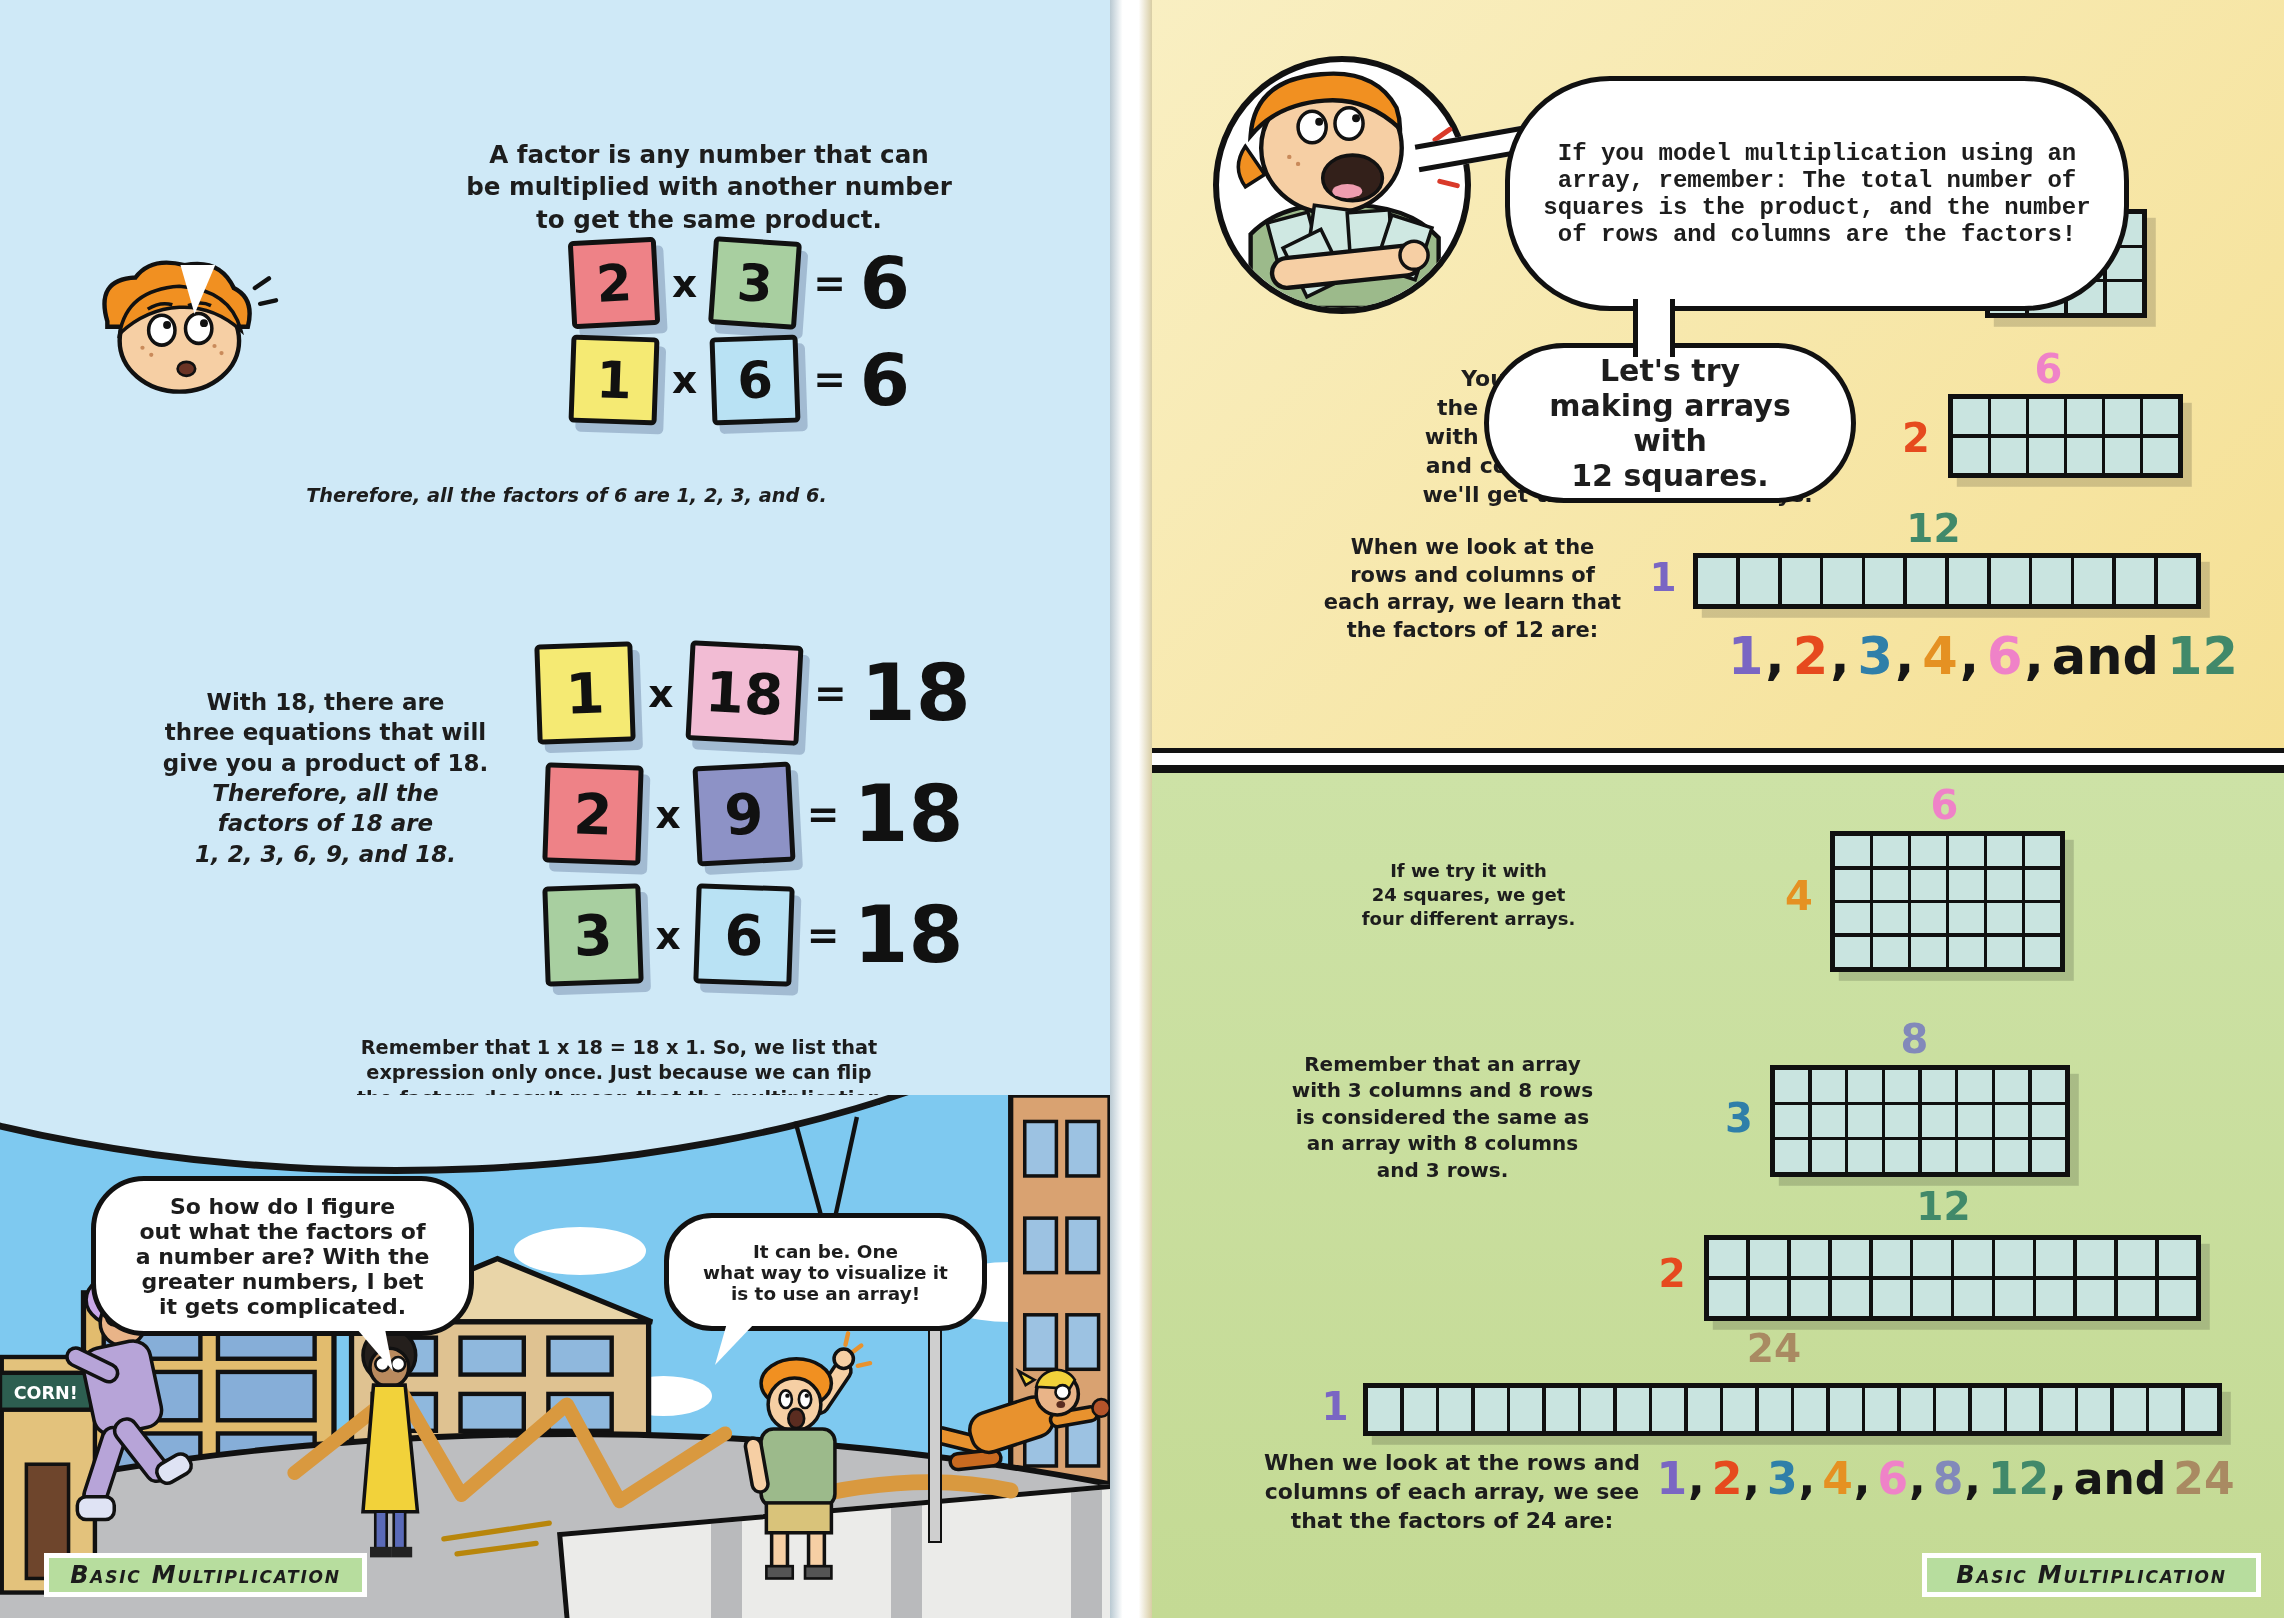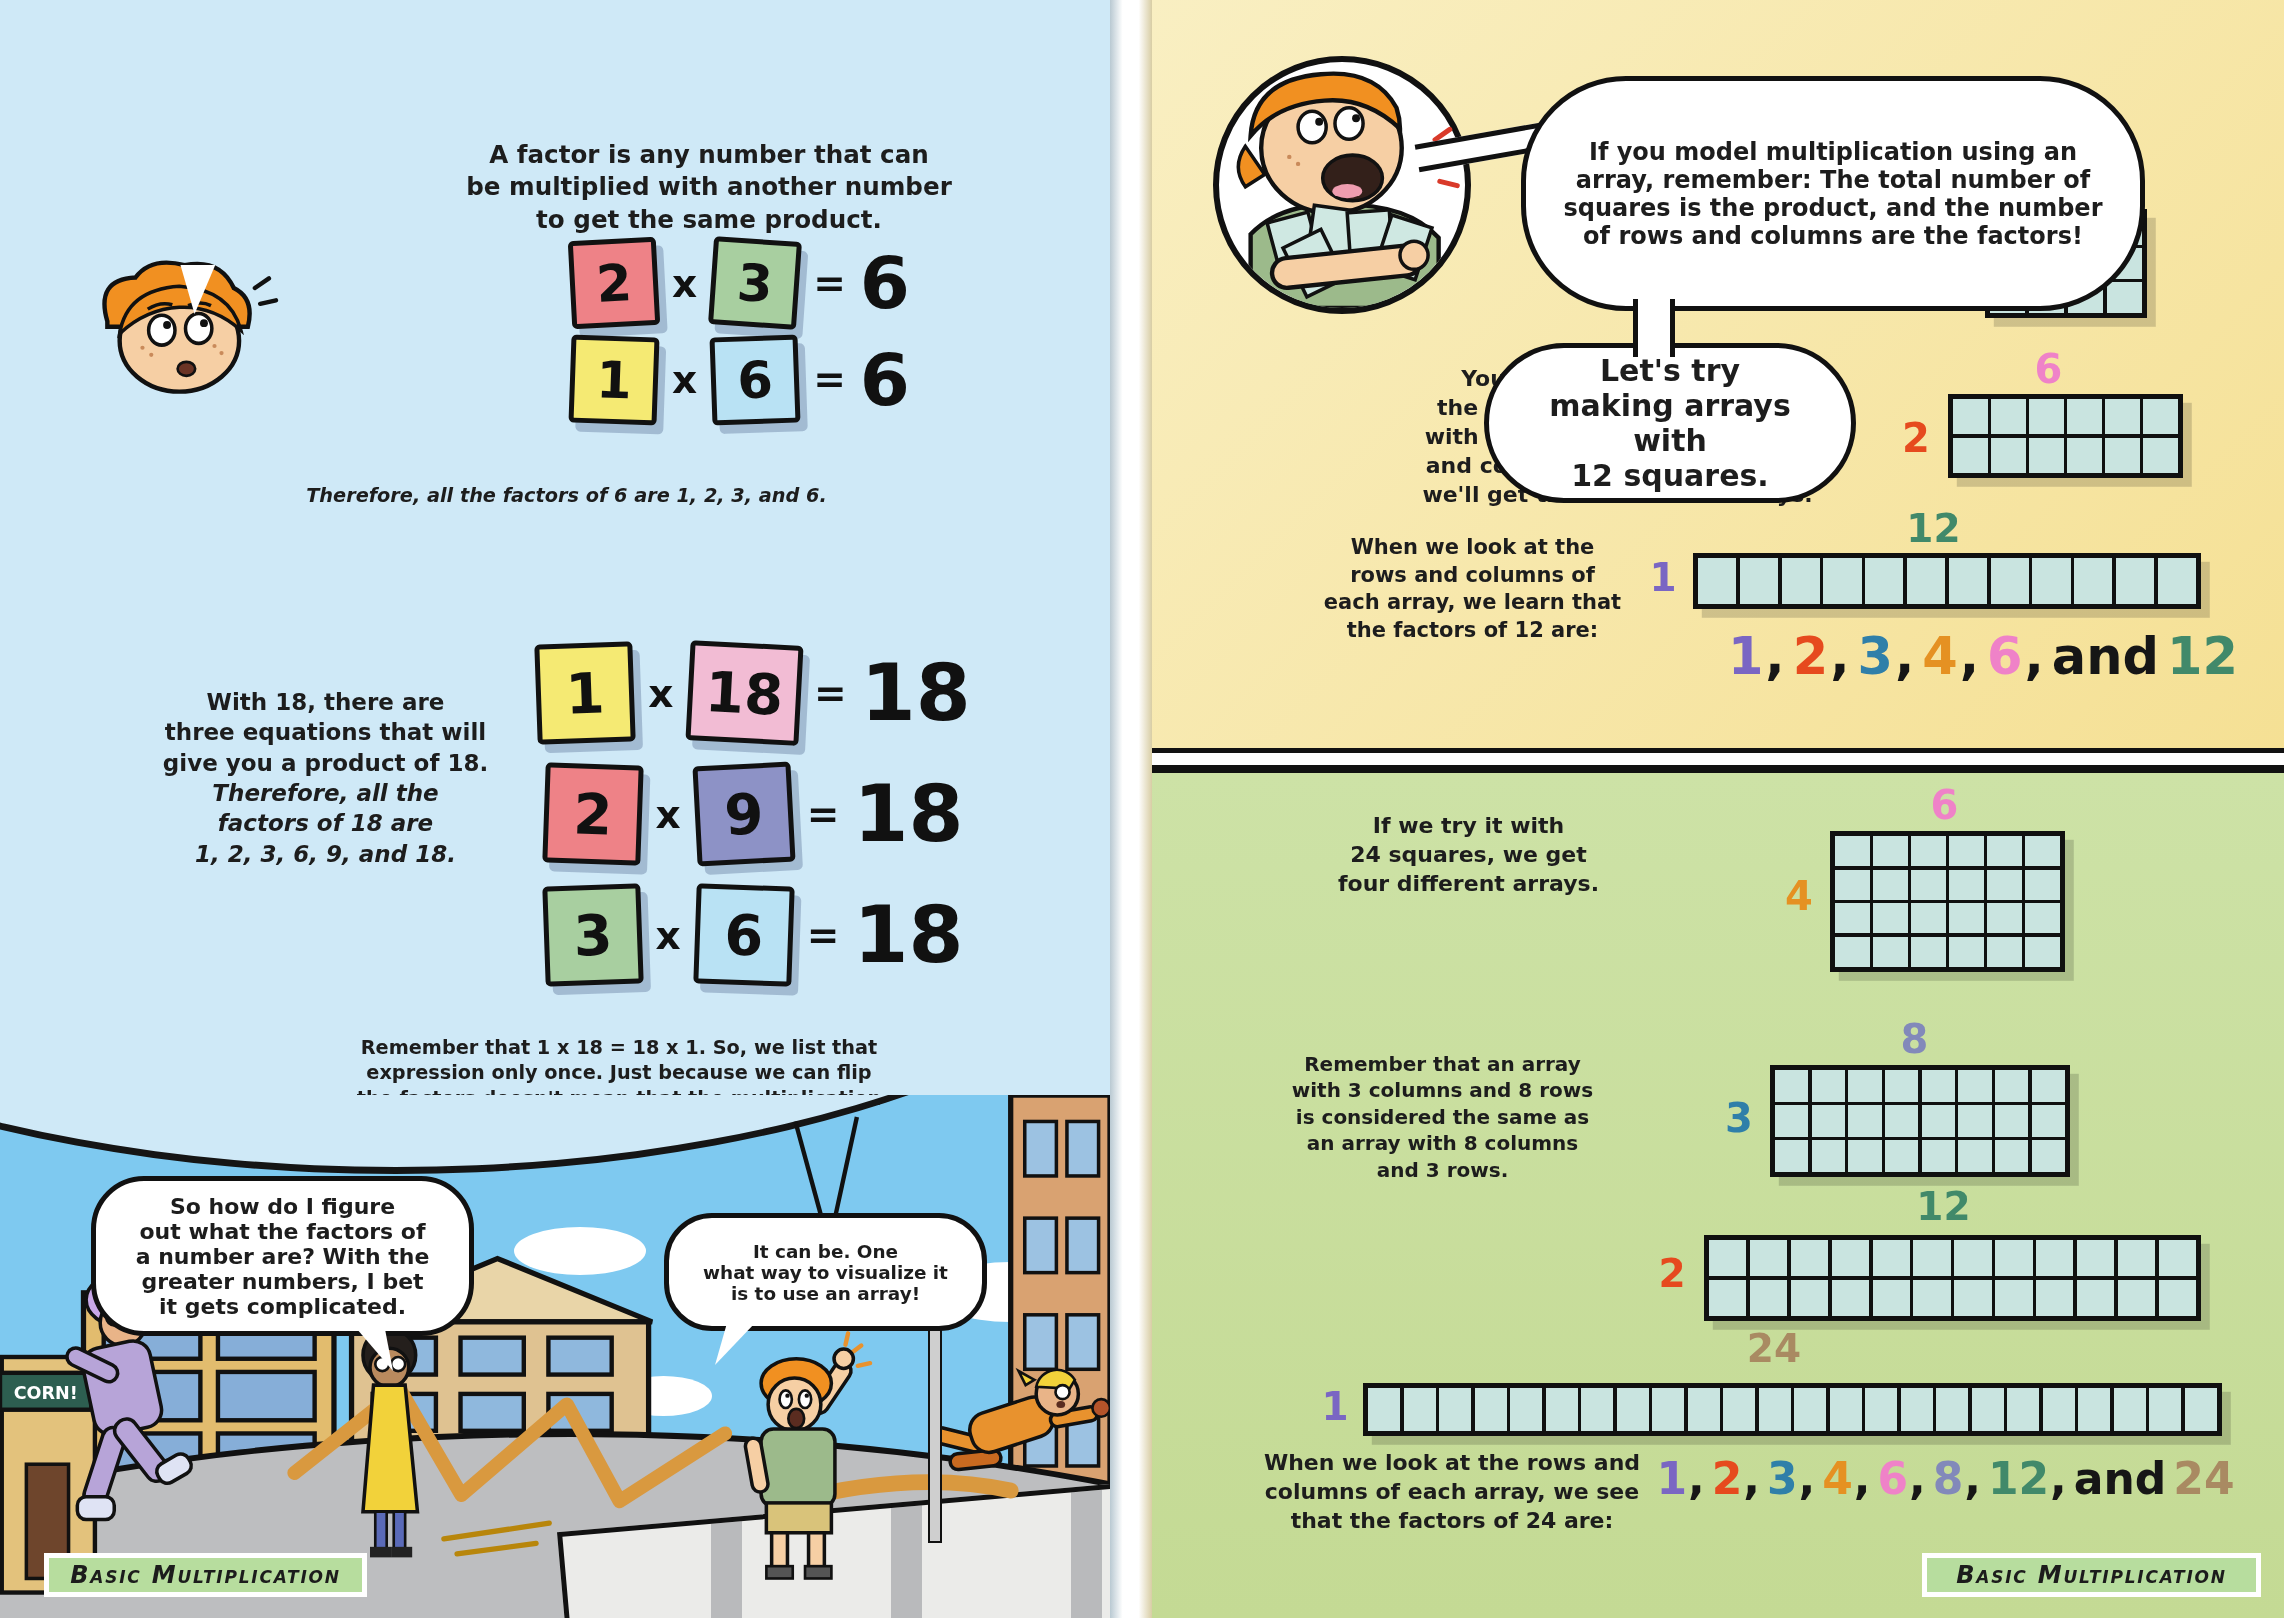--- a/index.html
+++ b/index.html
@@ -324,21 +324,21 @@
         <rect x="60" y="216" width="170" height="34" rx="17" fill="#f6cfa4" stroke="#111" stroke-width="5" transform="rotate(-6 145 233)"></rect>
         <circle cx="222" cy="220" r="16" fill="#f6cfa4" stroke="#111" stroke-width="4"></circle>
       </svg>
     </div>
     <div class="excite" style="left:279px; top:132px; transform:rotate(-35deg);"></div>
     <div class="excite" style="left:290px; top:156px; transform:rotate(-12deg);"></div>
     <div class="excite" style="left:285px; top:181px; transform:rotate(14deg);"></div>
 
     <div class="connector-h" style="left:264px; top:132px; width:144px; height:28px; transform:rotate(-10deg);"></div>
 
-    <div class="bubble" style="left:369px; top:76px; width:624px; height:235px; border-radius:105px; font-size:24px;">If you model multiplication using an
+    <div class="bubble" style="left:353px; top:76px; width:624px; height:235px; border-radius:105px; font-size:24px;font-family:Liberation Mono, monospace;">If you model multiplication using an
 array, remember: The total number of
 squares is the product, and the number
 of rows and columns are the factors!</div>
     <div class="connector-v" style="left:481px; top:299px; width:42px; height:58px;"></div>
     <div class="bubble" style="left:332px; top:343px; width:372px; height:160px; border-radius:80px; font-size:30px;">Let's try
 making arrays with
 12 squares.</div>
 
     <span class="alabel" style="left: 885px; top: 160px; width: 53px; color: rgb(229, 145, 34);">4</span>
     <div class="grid" style="left: 833px; top: 209px; width: 162px; height: 109px; grid-template-columns: repeat(4, 1fr);">
@@ -410,21 +410,21 @@
         <span class="factor" style="color: rgb(47, 127, 169);">3</span>
         <span class="fcomma">,</span>
         <span class="factor" style="color: rgb(229, 145, 34);">4</span>
         <span class="fcomma">,</span>
         <span class="factor" style="color: rgb(239, 130, 200);">6</span>
         <span class="fcomma">,</span>
         <span class="factor" style="color: rgb(22, 22, 22);">and</span>
         <span class="factor" style="color: rgb(65, 137, 106);">12</span>
       </div>
 
-    <div class="txt" style="left:167px; top:811px; width:299px; font-size:22px;">If we try it with
+    <div class="txt" style="left:167px; top:859px; width:299px; font-size:18px;">If we try it with
 24 squares, we get
 four different arrays.</div>
 
     <span class="alabel" style="left: 766px; top: 782px; width: 53px; color: rgb(239, 130, 200);">6</span>
     <div class="grid" style="left: 678px; top: 831px; width: 235px; height: 141px; grid-template-columns: repeat(6, 1fr);">
         <div class="cell" style="background-color: rgb(201, 228, 224);"></div>
         <div class="cell" style="background-color: rgb(201, 228, 224);"></div>
         <div class="cell" style="background-color: rgb(201, 228, 224);"></div>
         <div class="cell" style="background-color: rgb(201, 228, 224);"></div>
         <div class="cell" style="background-color: rgb(201, 228, 224);"></div>

